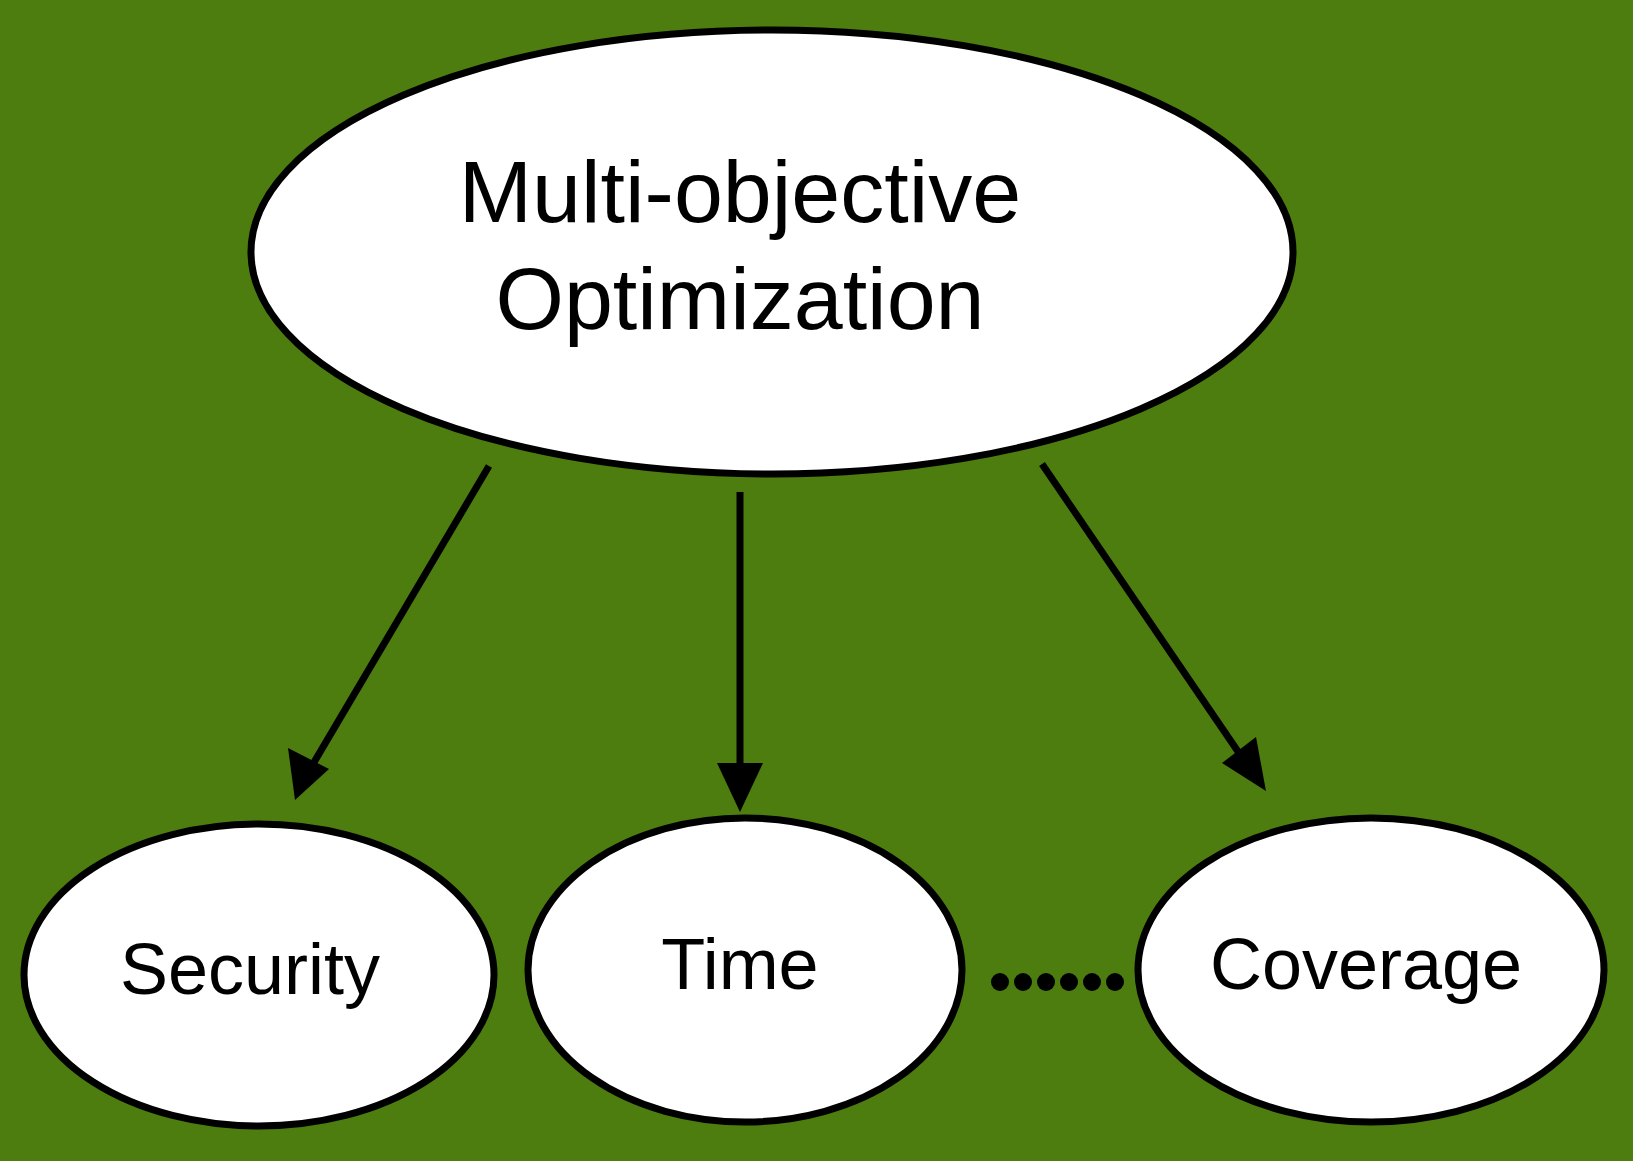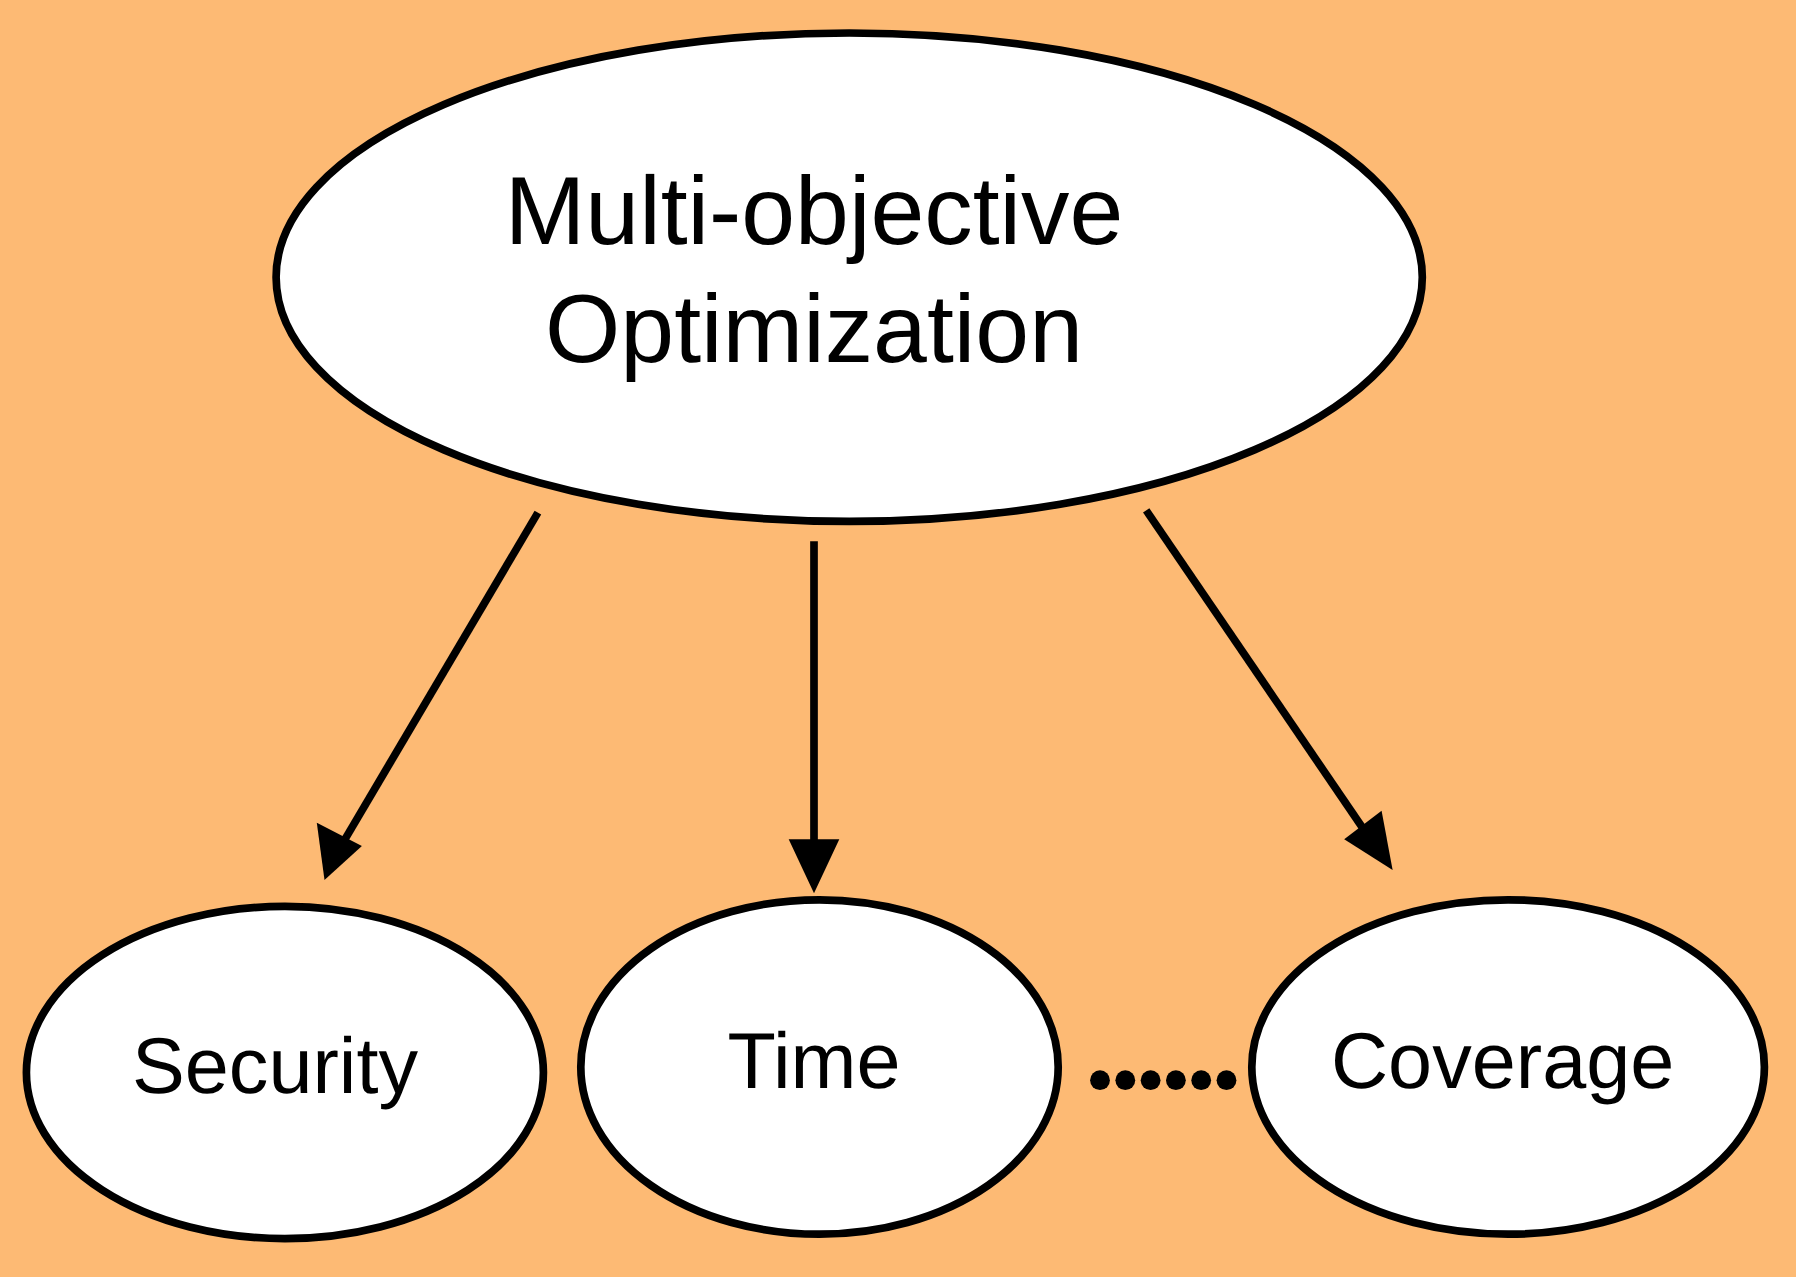--- a/index.html
+++ b/index.html
@@ -10,21 +10,21 @@
   body {
     width: 1633px;
     height: 1161px;
     overflow: hidden;
     font-family: "Liberation Sans", sans-serif;
   }
   #diagram-root {
     position: relative;
     width: 1633px;
     height: 1161px;
-    background: #fdba74;
+    background: #4d7c0f;
   }
   svg.diagram-canvas {
     display: block;
     width: 1633px;
     height: 1161px;
   }
   .node-shape {
     fill: #ffffff;
     stroke: #000000;
   }

